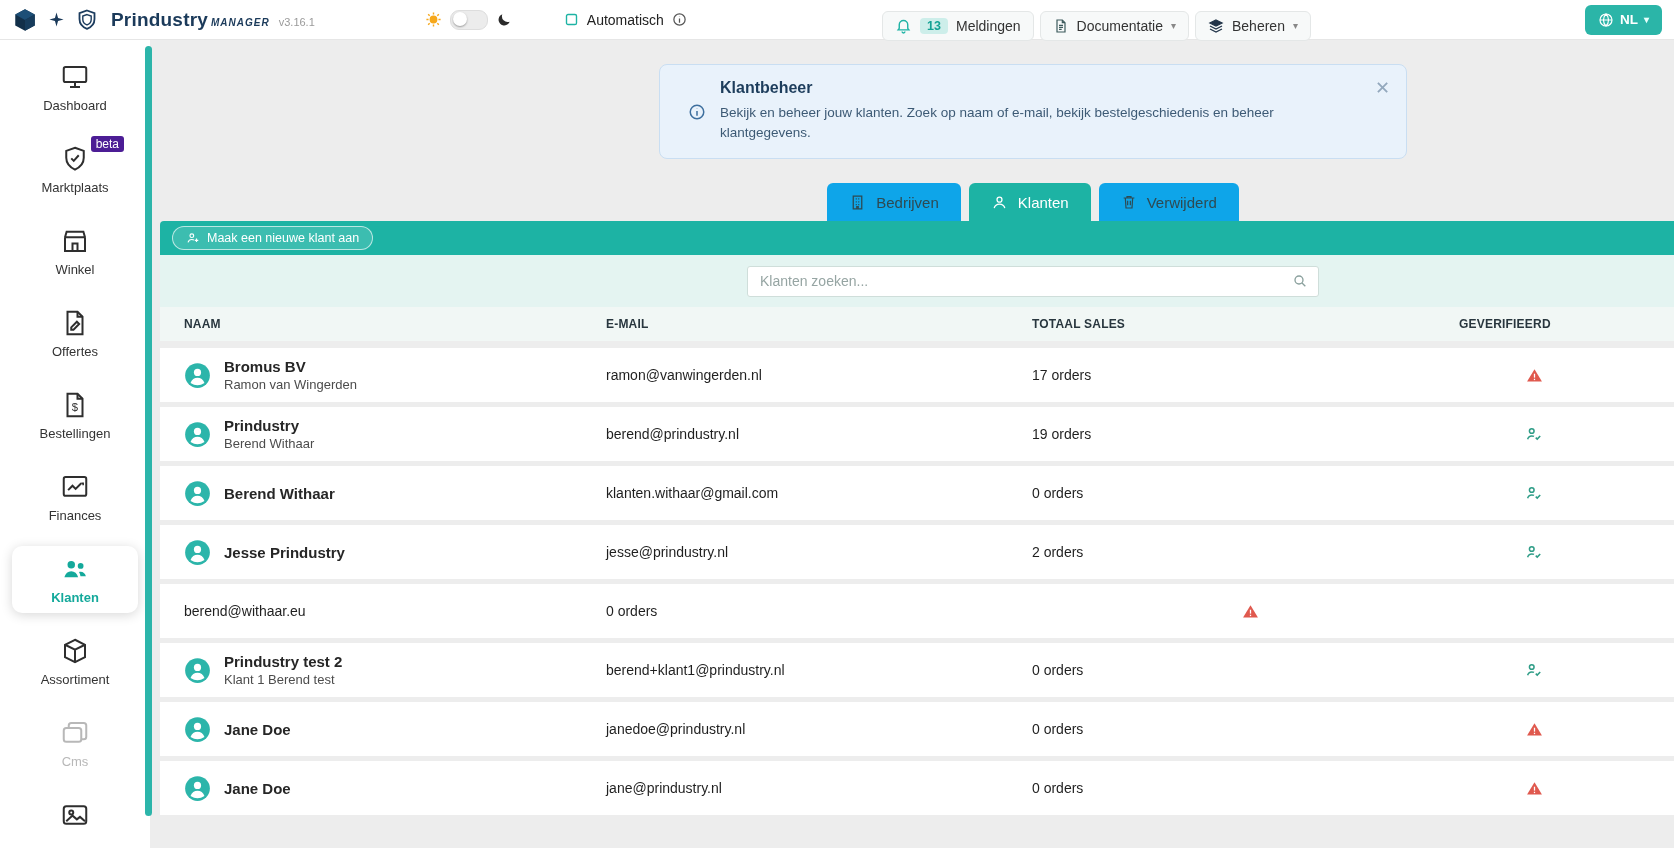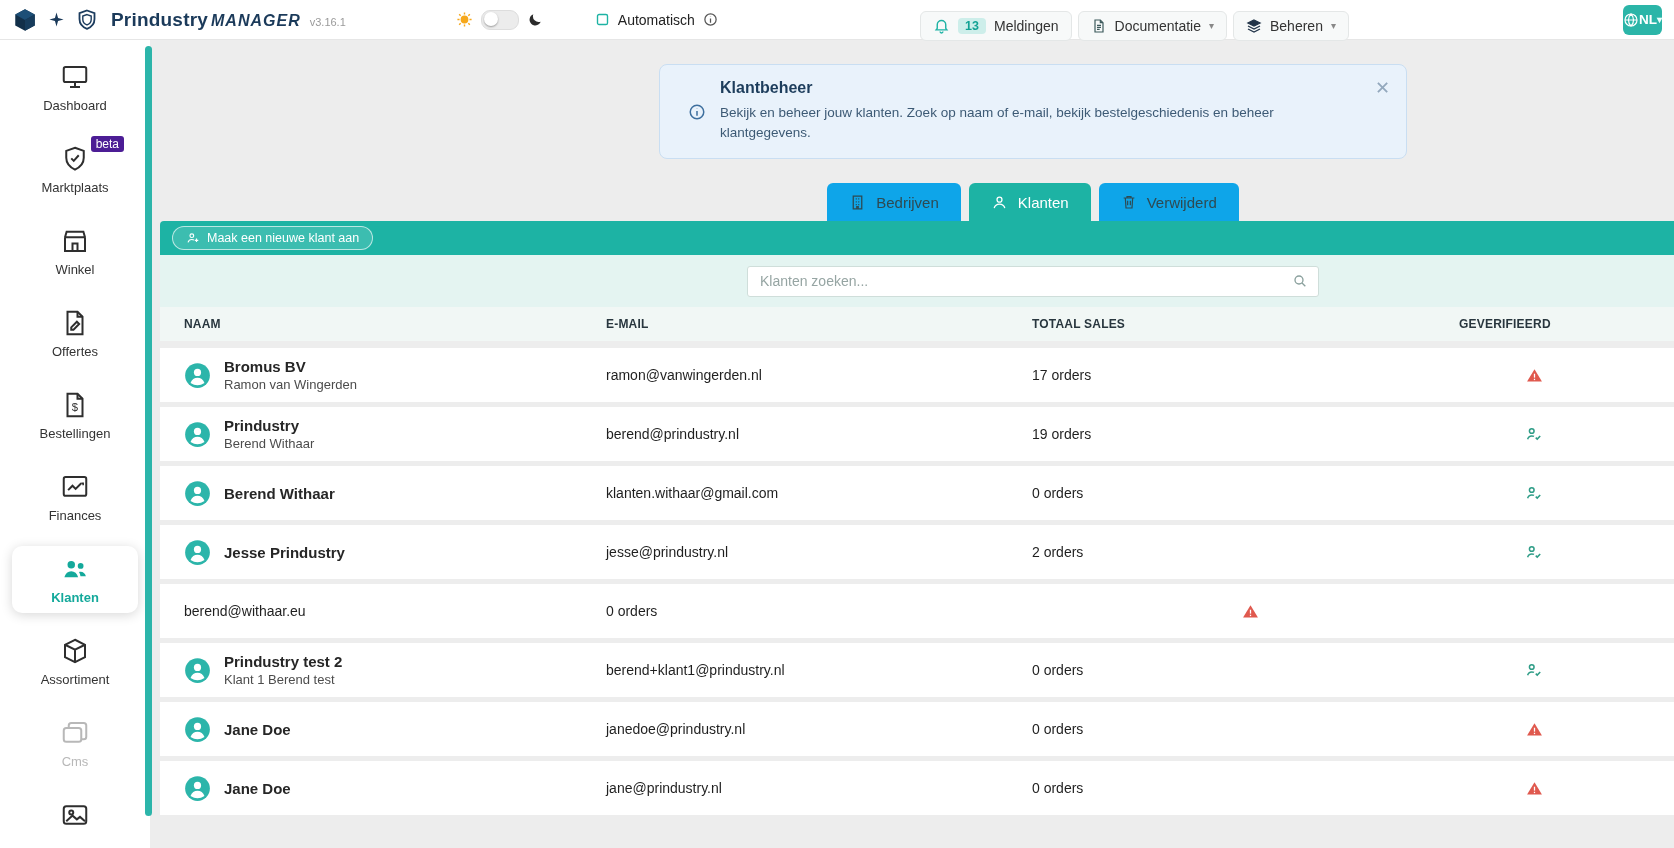--- a/index.html
+++ b/index.html
@@ -8,36 +8,36 @@
   svg{display:block;}
   .ic{display:inline-flex;align-items:center;justify-content:center;flex:0 0 auto;}
 
   
   .topbar{position:absolute;top:0;left:0;right:0;height:40px;background:#fff;
           border-bottom:1px solid #e6e6e6;display:flex;align-items:center;
           justify-content:space-between;padding:0 12px;z-index:10;box-sizing:border-box;}
   .tb-left{display:flex;align-items:center;gap:10px;}
   .brand{display:flex;align-items:baseline;gap:3px;margin-left:2px;}
   .brand-name{font-size:19px;font-weight:800;color:#1b3a5a;letter-spacing:.2px;}
-  .brand-suffix{font-size:16px;font-weight:700;font-style:italic;color:#1b3a5a;letter-spacing:1px;}
+  .brand-suffix{font-size:10px;font-weight:700;font-style:italic;color:#1b3a5a;letter-spacing:1px;}
   .brand-version{font-size:11px;color:#9a9a9a;margin-left:6px;}
   .theme-group{display:flex;align-items:center;gap:8px;margin-left:100px;}
   .toggle{width:36px;height:18px;border-radius:9px;background:#ececec;border:1px solid #ddd;
           position:relative;cursor:pointer;}
   .toggle .knob{position:absolute;left:2px;top:1px;width:14px;height:14px;border-radius:50%;
           background:#fff;box-shadow:0 1px 2px rgba(0,0,0,.35);}
   .auto-group{display:flex;align-items:center;gap:8px;margin-left:42px;font-size:14px;color:#222;}
   .tb-right{display:flex;align-items:center;gap:6px;}
   .tb-btn{display:flex;align-items:center;gap:8px;background:#f7f9f9;border:1px solid #e4e7e7;
           border-radius:6px;height:30px;padding:0 12px;font-size:14px;color:#333;cursor:pointer;margin-top:12px;}
   .count-badge{background:#cdeeea;color:#12a294;border-radius:4px;padding:1px 7px;
           font-size:12.5px;font-weight:bold;}
   .chev{font-size:10px;color:#888;}
-  .lang-btn{display:flex;align-items:center;gap:0;background:#2bb5a8;color:#fff;border:none;
-          border-radius:6px;height:30px;padding:0 0;font-size:13.5px;font-weight:bold;
+  .lang-btn{display:flex;align-items:center;gap:6px;background:#2bb5a8;color:#fff;border:none;
+          border-radius:6px;height:30px;padding:0 13px;font-size:13.5px;font-weight:bold;
           margin-left:268px;cursor:pointer;}
   .lang-btn .chev{color:#e8fffc;}
 
   
   .sidebar{position:absolute;top:40px;left:0;width:150px;bottom:0;background:#fff;
            display:flex;flex-direction:column;align-items:center;padding-top:14px;box-sizing:border-box;}
   .side-item{position:relative;width:126px;display:flex;flex-direction:column;align-items:center;
            gap:6px;padding:8px 0;margin-bottom:15px;border-radius:10px;cursor:pointer;
            color:#2e2e2e;font-size:13px;}
   .side-item .lbl{color:#333;}

